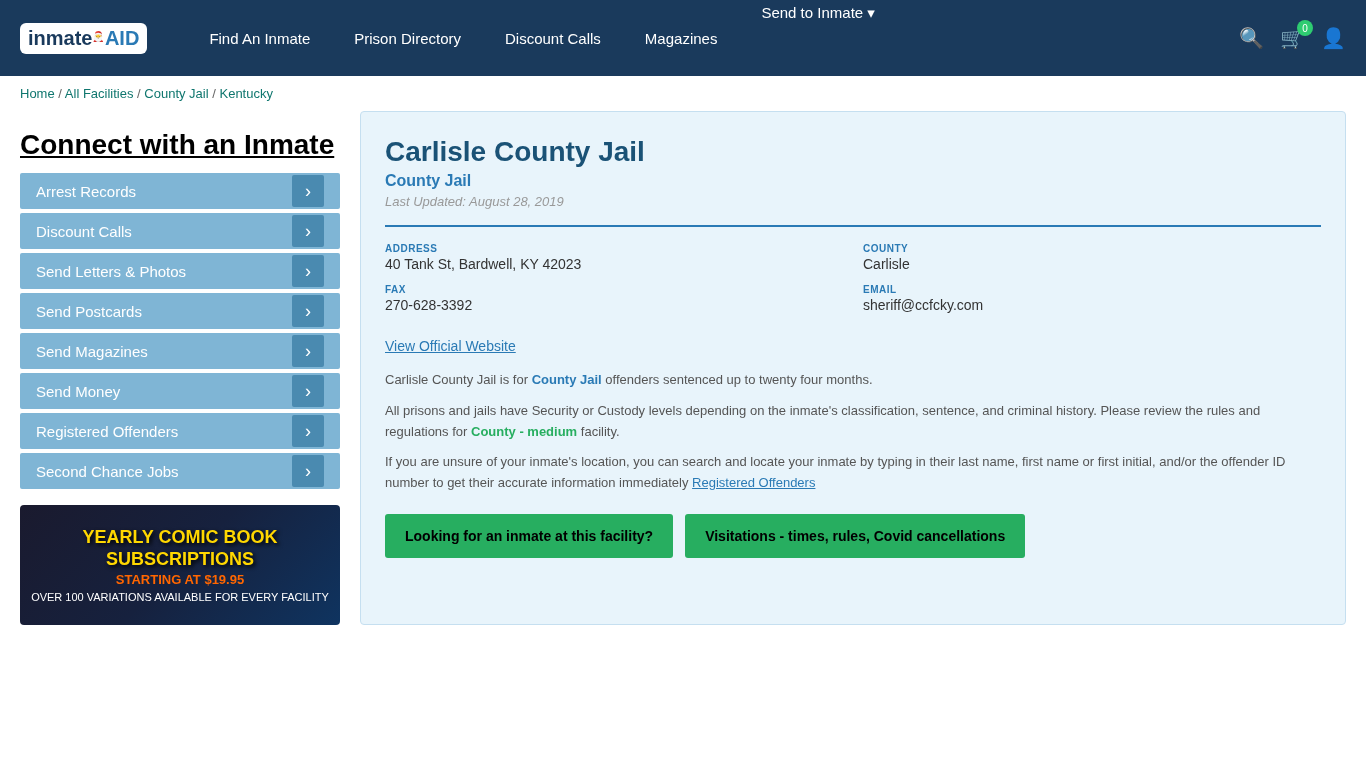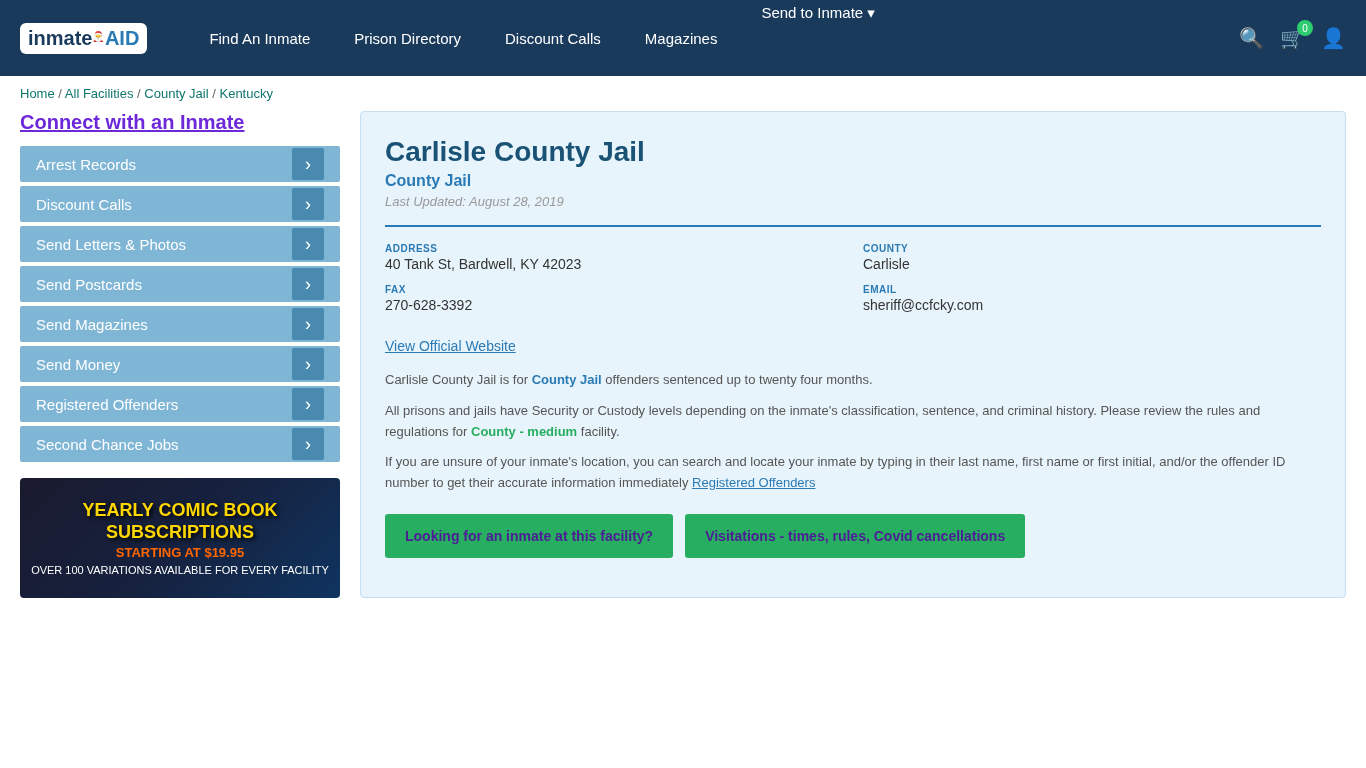--- a/index.html
+++ b/index.html
@@ -102,25 +102,26 @@
       padding: 0 20px 20px 20px;
       gap: 20px;
     }
 
     
     .sidebar {
       width: 320px;
       flex-shrink: 0;
     }
     .sidebar-title {
-      font-size: 20px;
-      font-weight: bold;
-      color: #6d28d9;
+      font-size: 28px;
+      font-weight: bold;
+      color: #000000;
       text-decoration: underline;
       margin-bottom: 12px;
+      margin-top: 18px;
     }
     .sidebar-menu {
       display: flex;
       flex-direction: column;
       gap: 4px;
     }
     .sidebar-item {
       background: #7fb5d5;
       color: #fff;
       display: flex;
@@ -246,21 +247,21 @@
     .facility-desc .highlight-green { color: #27ae60; font-weight: bold; }
 
     
     .action-buttons {
       display: flex;
       gap: 12px;
       margin-top: 20px;
     }
     .btn-green {
       background: #27ae60;
-      color: #4c1d95;
+      color: #000000;
       border: none;
       padding: 14px 20px;
       font-size: 14px;
       cursor: pointer;
       border-radius: 3px;
       font-weight: bold;
     }
   </style>
 </head>
 <body>

